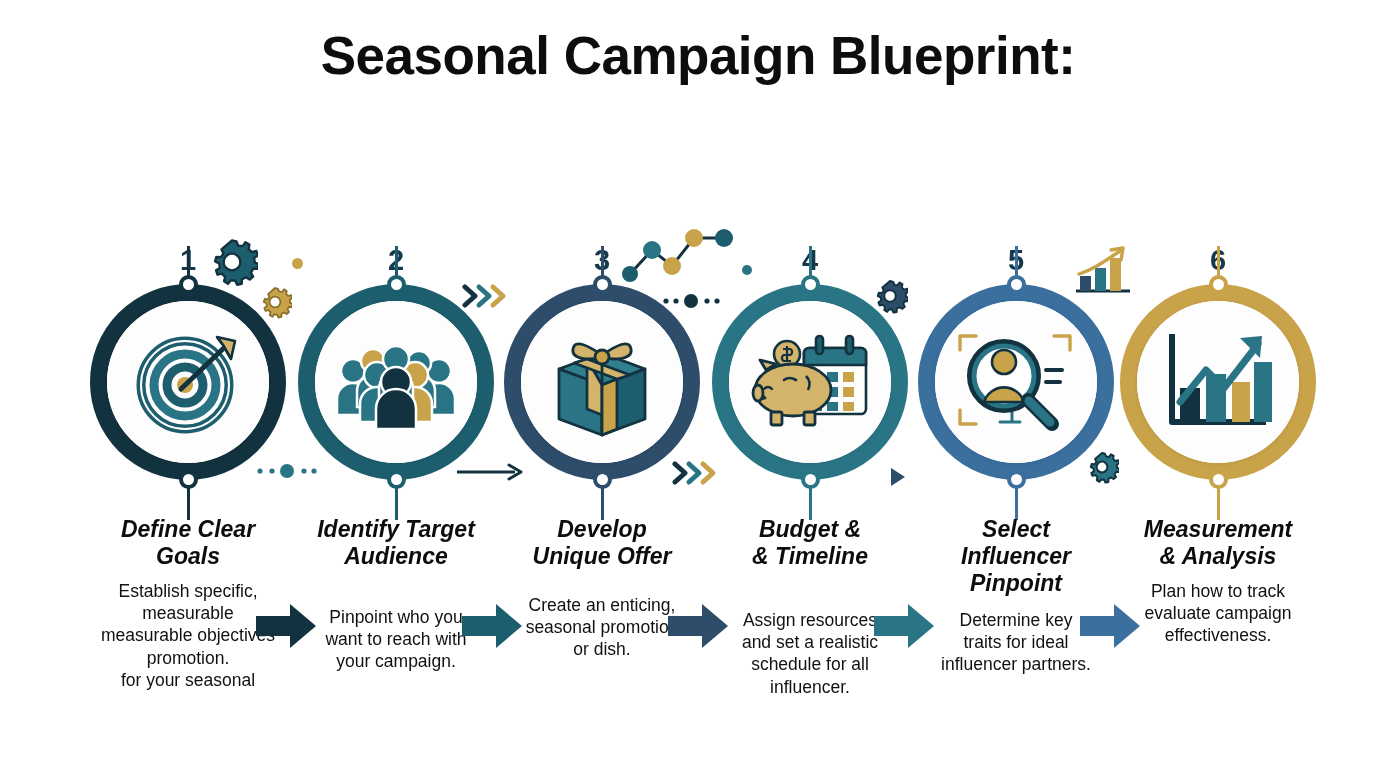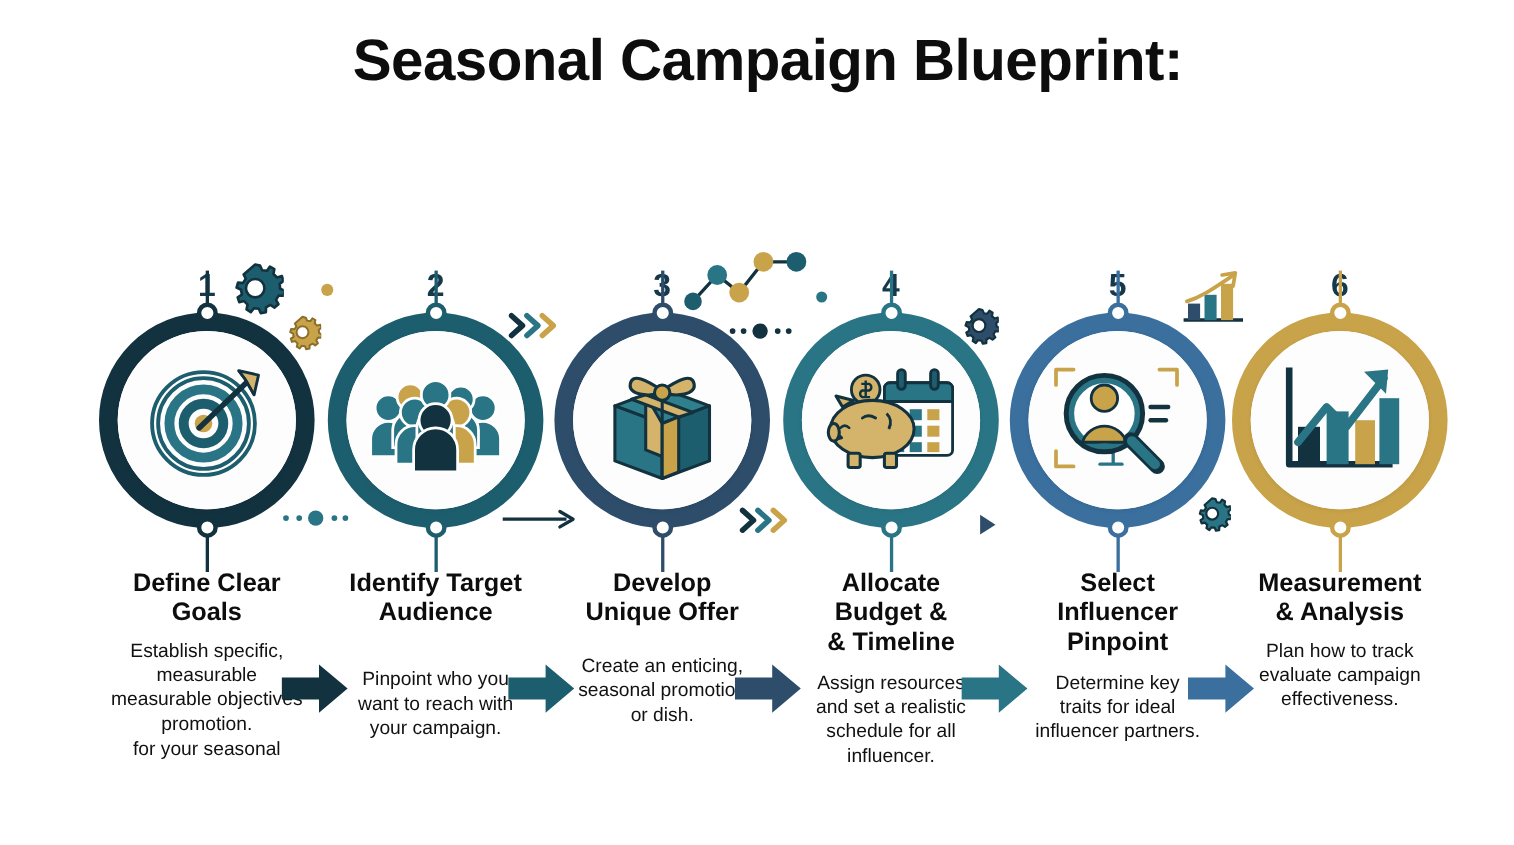--- a/index.html
+++ b/index.html
@@ -112,20 +112,21 @@
   .step-label {
     position: absolute;
     top: 288px;
     left: -10px;
     width: 228px;
     text-align: center;
     font-size: 23px;
     font-weight: bold;
     line-height: 1.17;
     color: #0d0d0d;
+    font-style: italic;
   }
   .step-desc {
     position: absolute;
     left: -12px;
     width: 232px;
     text-align: center;
     font-size: 17.5px;
     line-height: 1.27;
     color: #111111;
   }
@@ -419,21 +420,20 @@
             <rect x="25" y="86" width="11" height="13" rx="2" fill="#d4b46a"></rect>
             <rect x="58" y="86" width="11" height="13" rx="2" fill="#d4b46a"></rect>
             <path d="M60 50 q6 6 2 14" fill="none" stroke-width="2.6"></path>
           </g>
           <path d="M18 63 q4 -4 8 0" fill="none" stroke="#13323f" stroke-width="2.4" stroke-linecap="round"></path>
           <path d="M38 54 q5 -4 12 0" fill="none" stroke="#13323f" stroke-width="2.6" stroke-linecap="round"></path>
         </svg>
       </div>
     </div>
     <div class="step-label">
-      <div>Allocate</div>
       <div>Budget &amp;</div>
       <div>&amp; Timeline</div>
     </div>
     <div class="step-desc" style="top:381px;">
       <div>Assign resources</div>
       <div>and set a realistic</div>
       <div>schedule for all</div>
       <div>influencer.</div>
     </div>
   </div>

